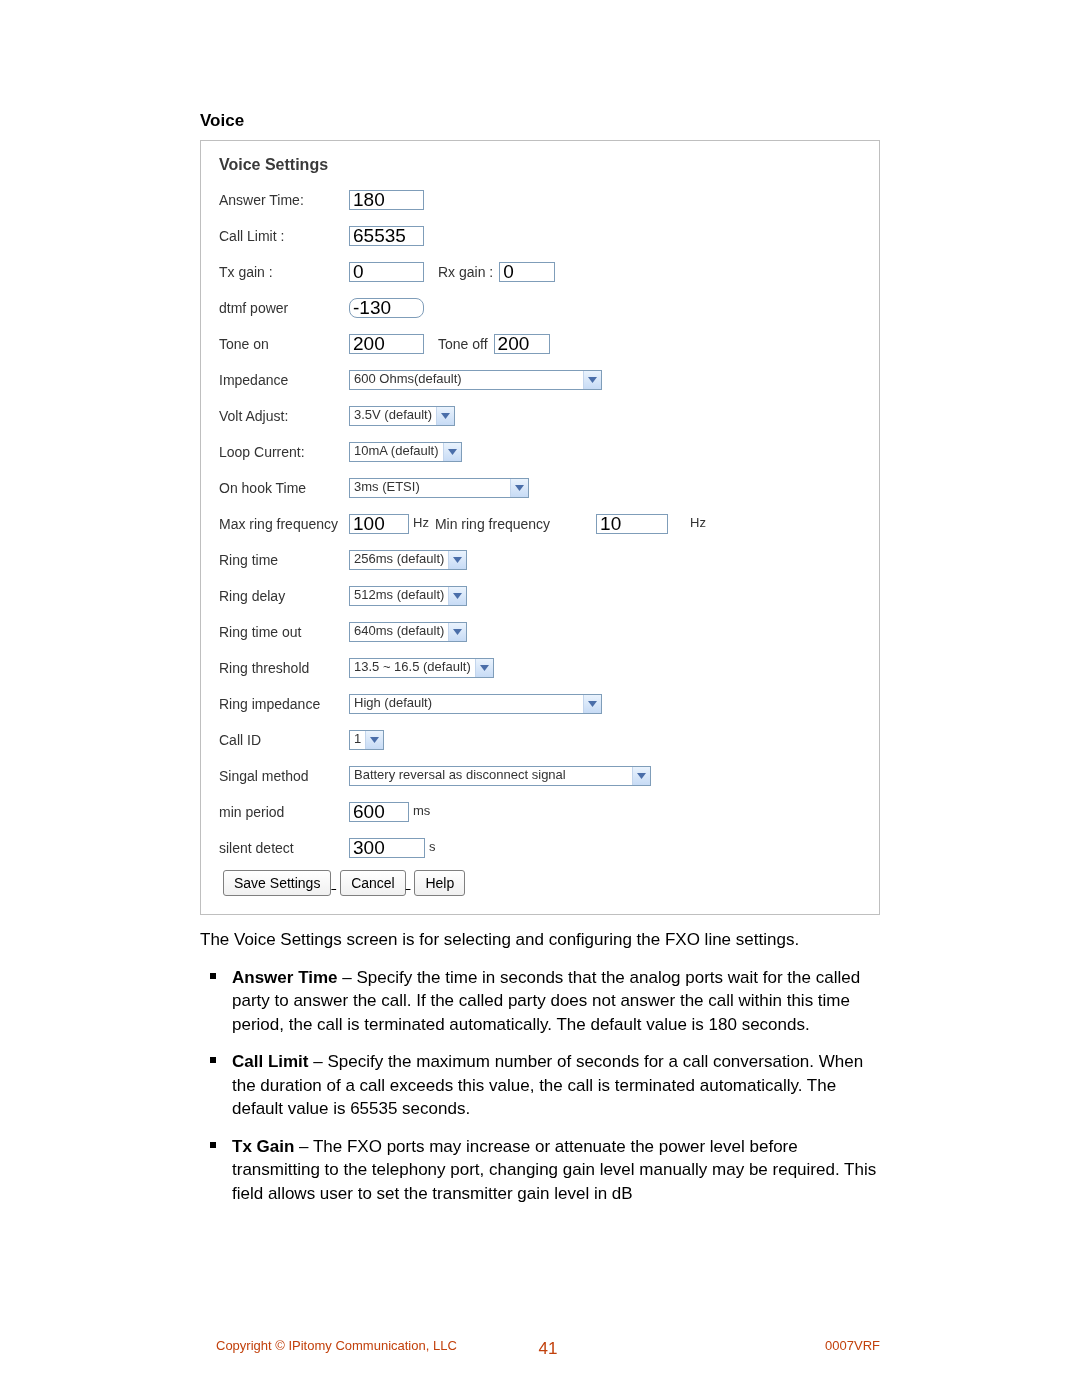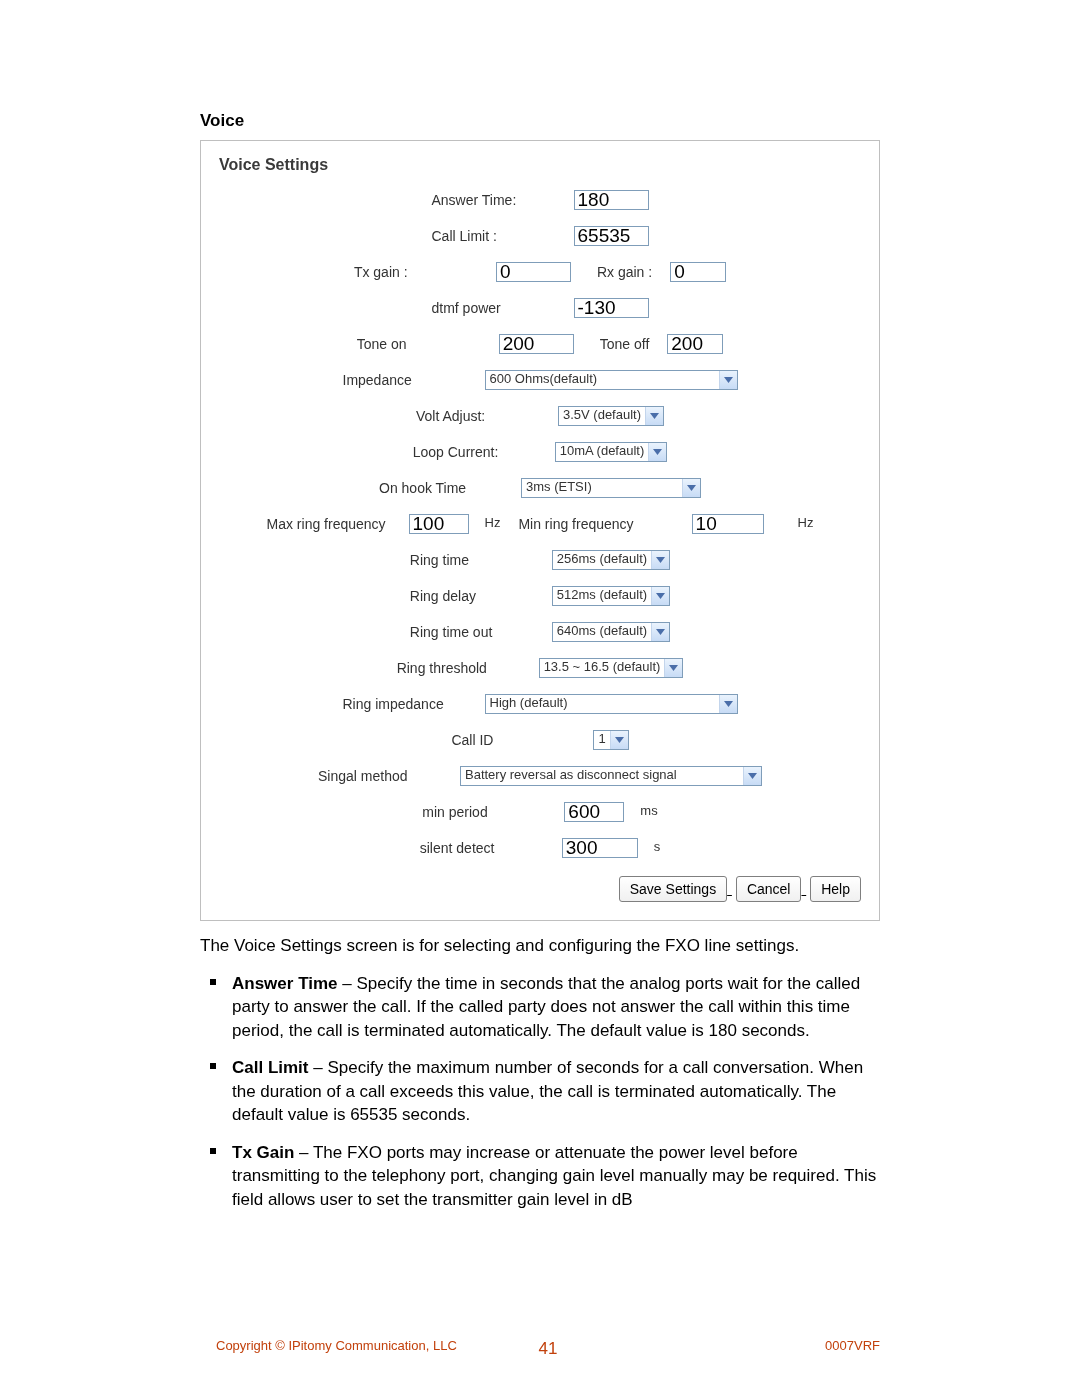--- a/index.html
+++ b/index.html
@@ -32,26 +32,25 @@
   .panel-title {
     font-family: Verdana, Geneva, sans-serif;
     font-weight: bold;
     font-size: 16px;
     color: #3a3a3a;
     margin: 0 0 14px 0;
   }
   .row {
     display: flex;
     align-items: center;
-    gap: 12px;
+    gap: 0;
     margin: 6px 0 16px 0;
     font-size: 14px;
     color: #333;
     font-family: Verdana, Geneva, sans-serif;
-    justify-content: center;
   }
   .lbl {
     width: 130px;
     flex: 0 0 130px;
   }
   .txt {
     border: 1px solid #7f9db9;
     height: 20px;
     padding: 1px 3px;
     font-size: 19px;
@@ -84,22 +83,21 @@
   .sel .sel-btn svg { display: block; }
   .gap-label {
     padding: 0 6px 0 14px;
     white-space: nowrap;
   }
   .unit {
     padding-left: 4px;
     font-size: 13px;
   }
   .btn-row {
-    text-align: right;
-    margin-top: 18px;
+    margin-top: 12px;
     text-decoration: underline;
   }
   .btn {
     display: inline-block;
     border: 1px solid #7f7f7f;
     border-radius: 3px;
     padding: 3px 10px;
     font-size: 14px;
     background: linear-gradient(#ffffff,#f0f0f0);
     margin-left: 4px;
@@ -169,21 +167,21 @@
 
     <div class="row">
       <span class="lbl">Tx gain :</span>
       <input class="txt" style="width: 75px;" value="0">
       <span class="gap-label">Rx gain :</span>
       <input class="txt" style="width: 56px;" value="0">
     </div>
 
     <div class="row">
       <span class="lbl">dtmf power</span>
-      <input class="txt" style="width: 75px;" value="-130">
+      <input class="txt" style="width: 75px; border-radius: 8px;" value="-130">
     </div>
 
     <div class="row">
       <span class="lbl">Tone on</span>
       <input class="txt" style="width: 75px;" value="200">
       <span class="gap-label">Tone off</span>
       <input class="txt" style="width: 56px;" value="200">
     </div>
 
     <div class="row">

